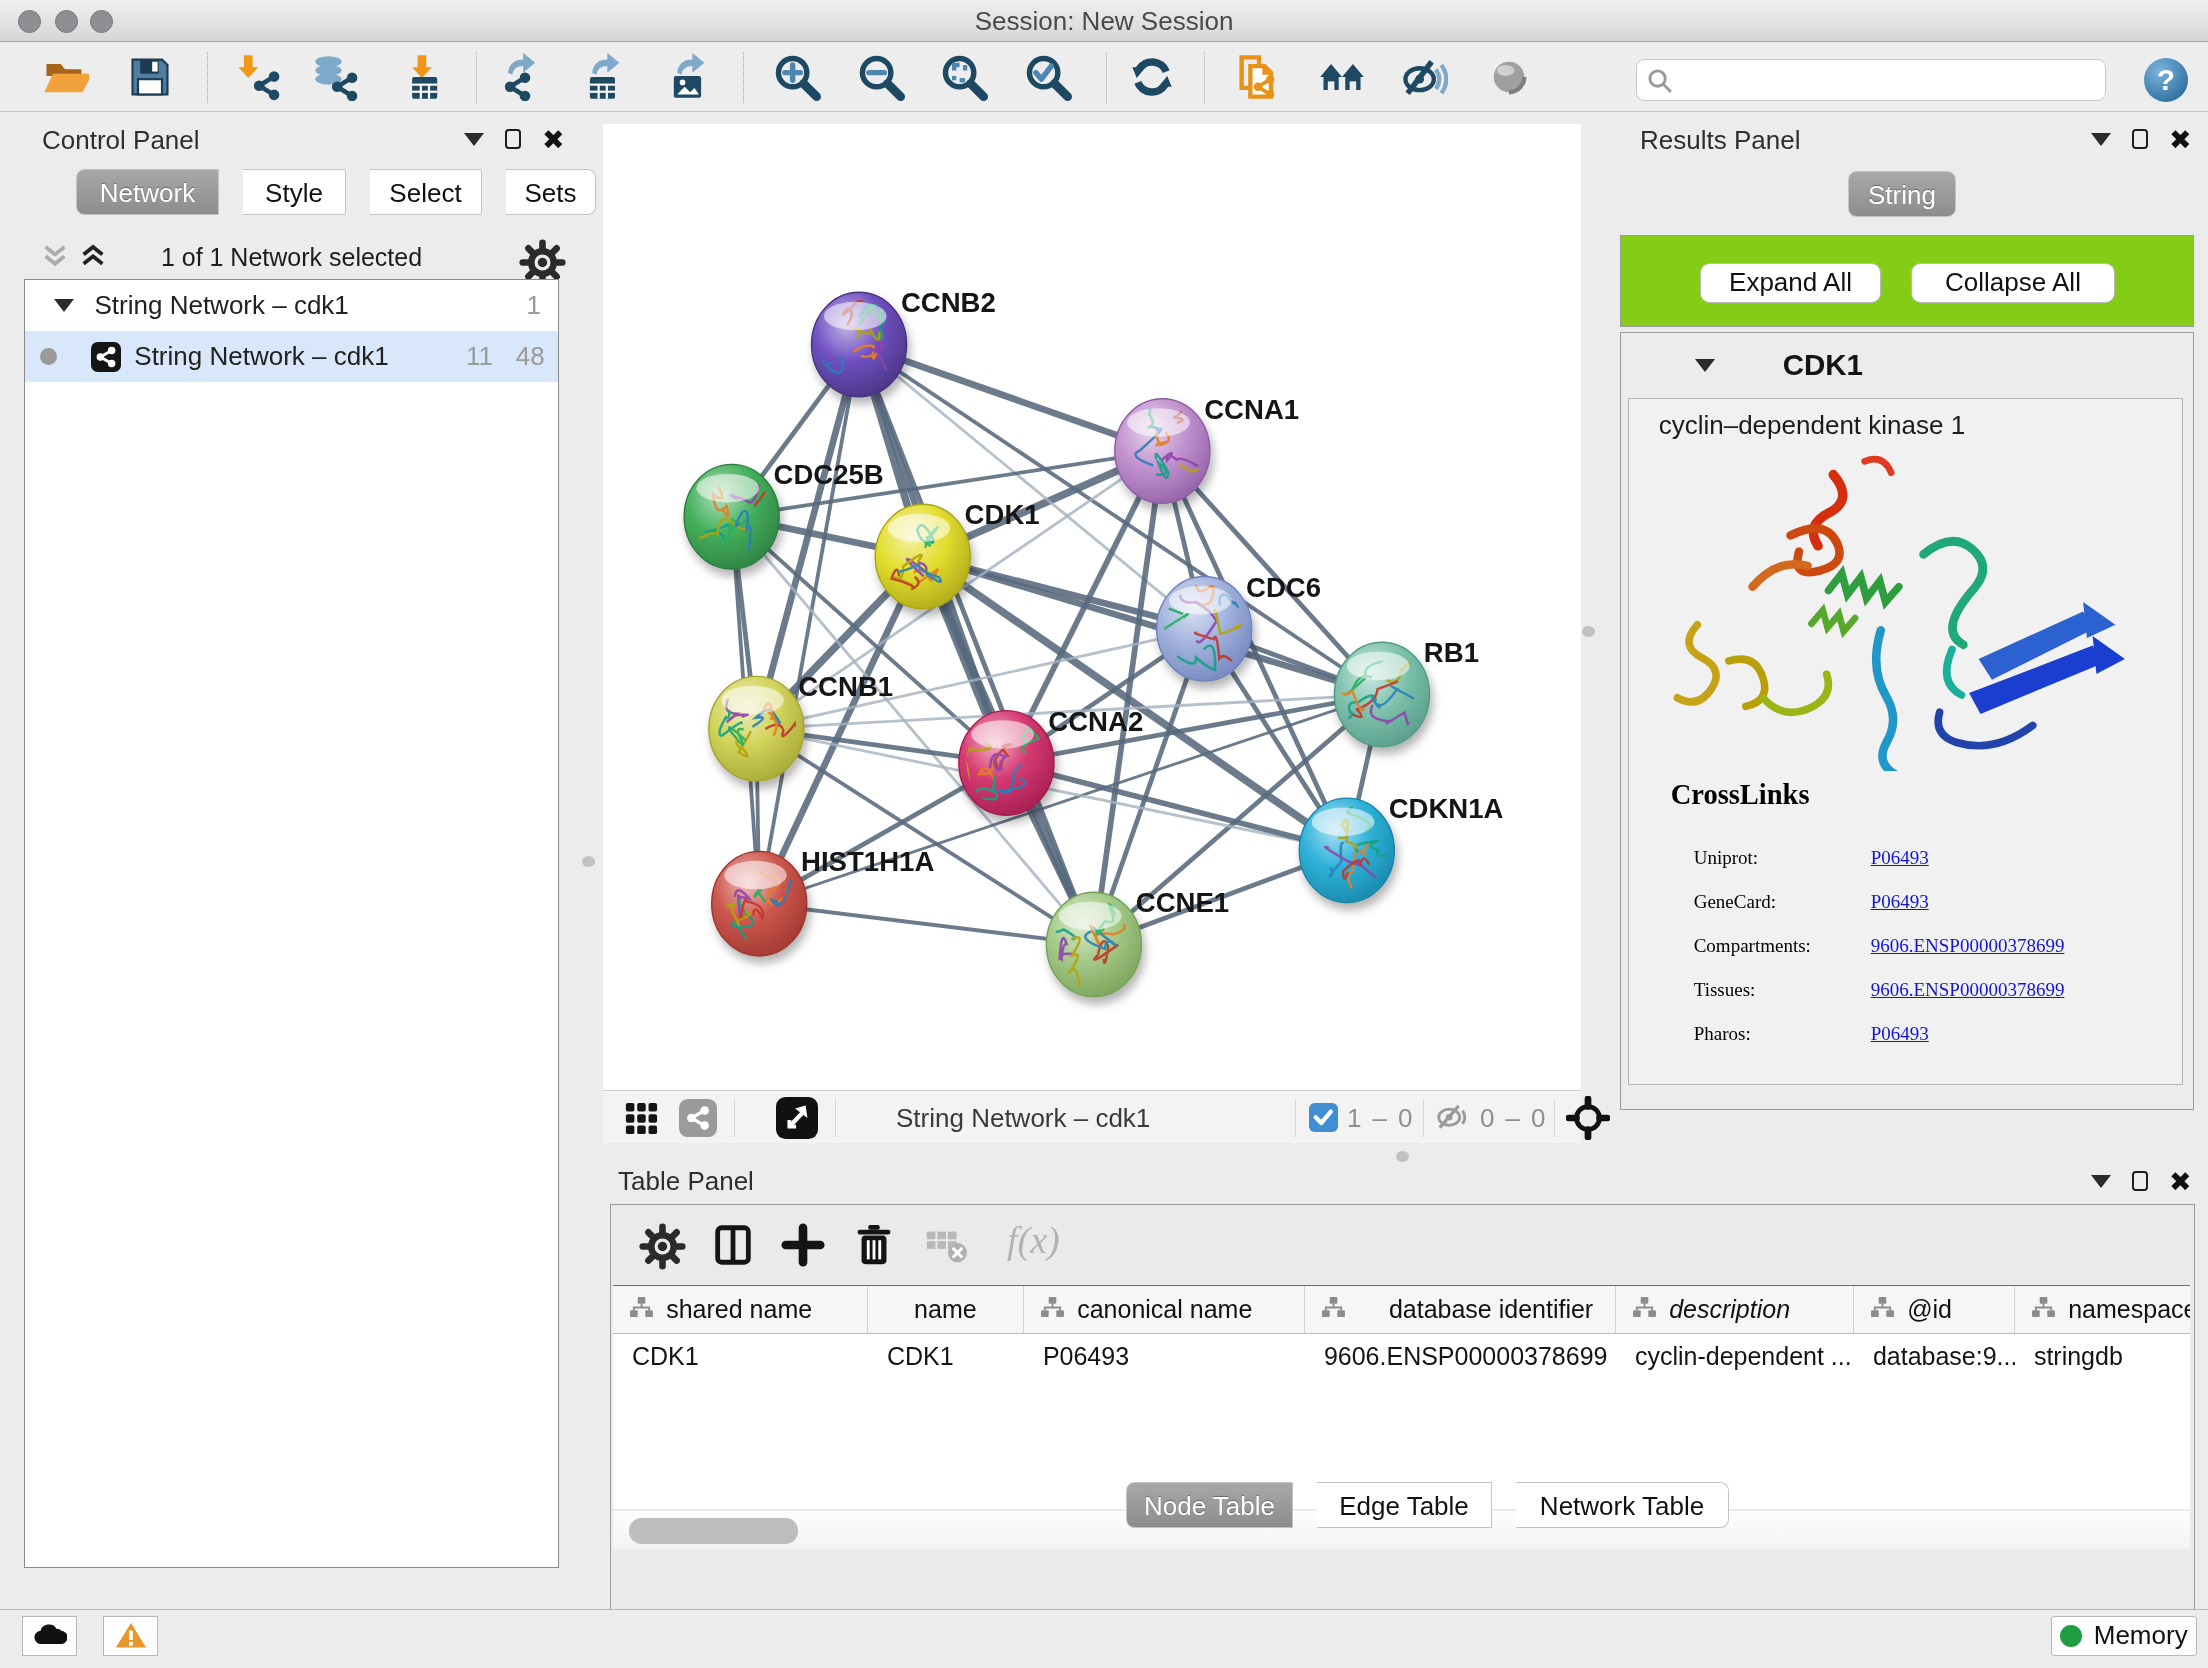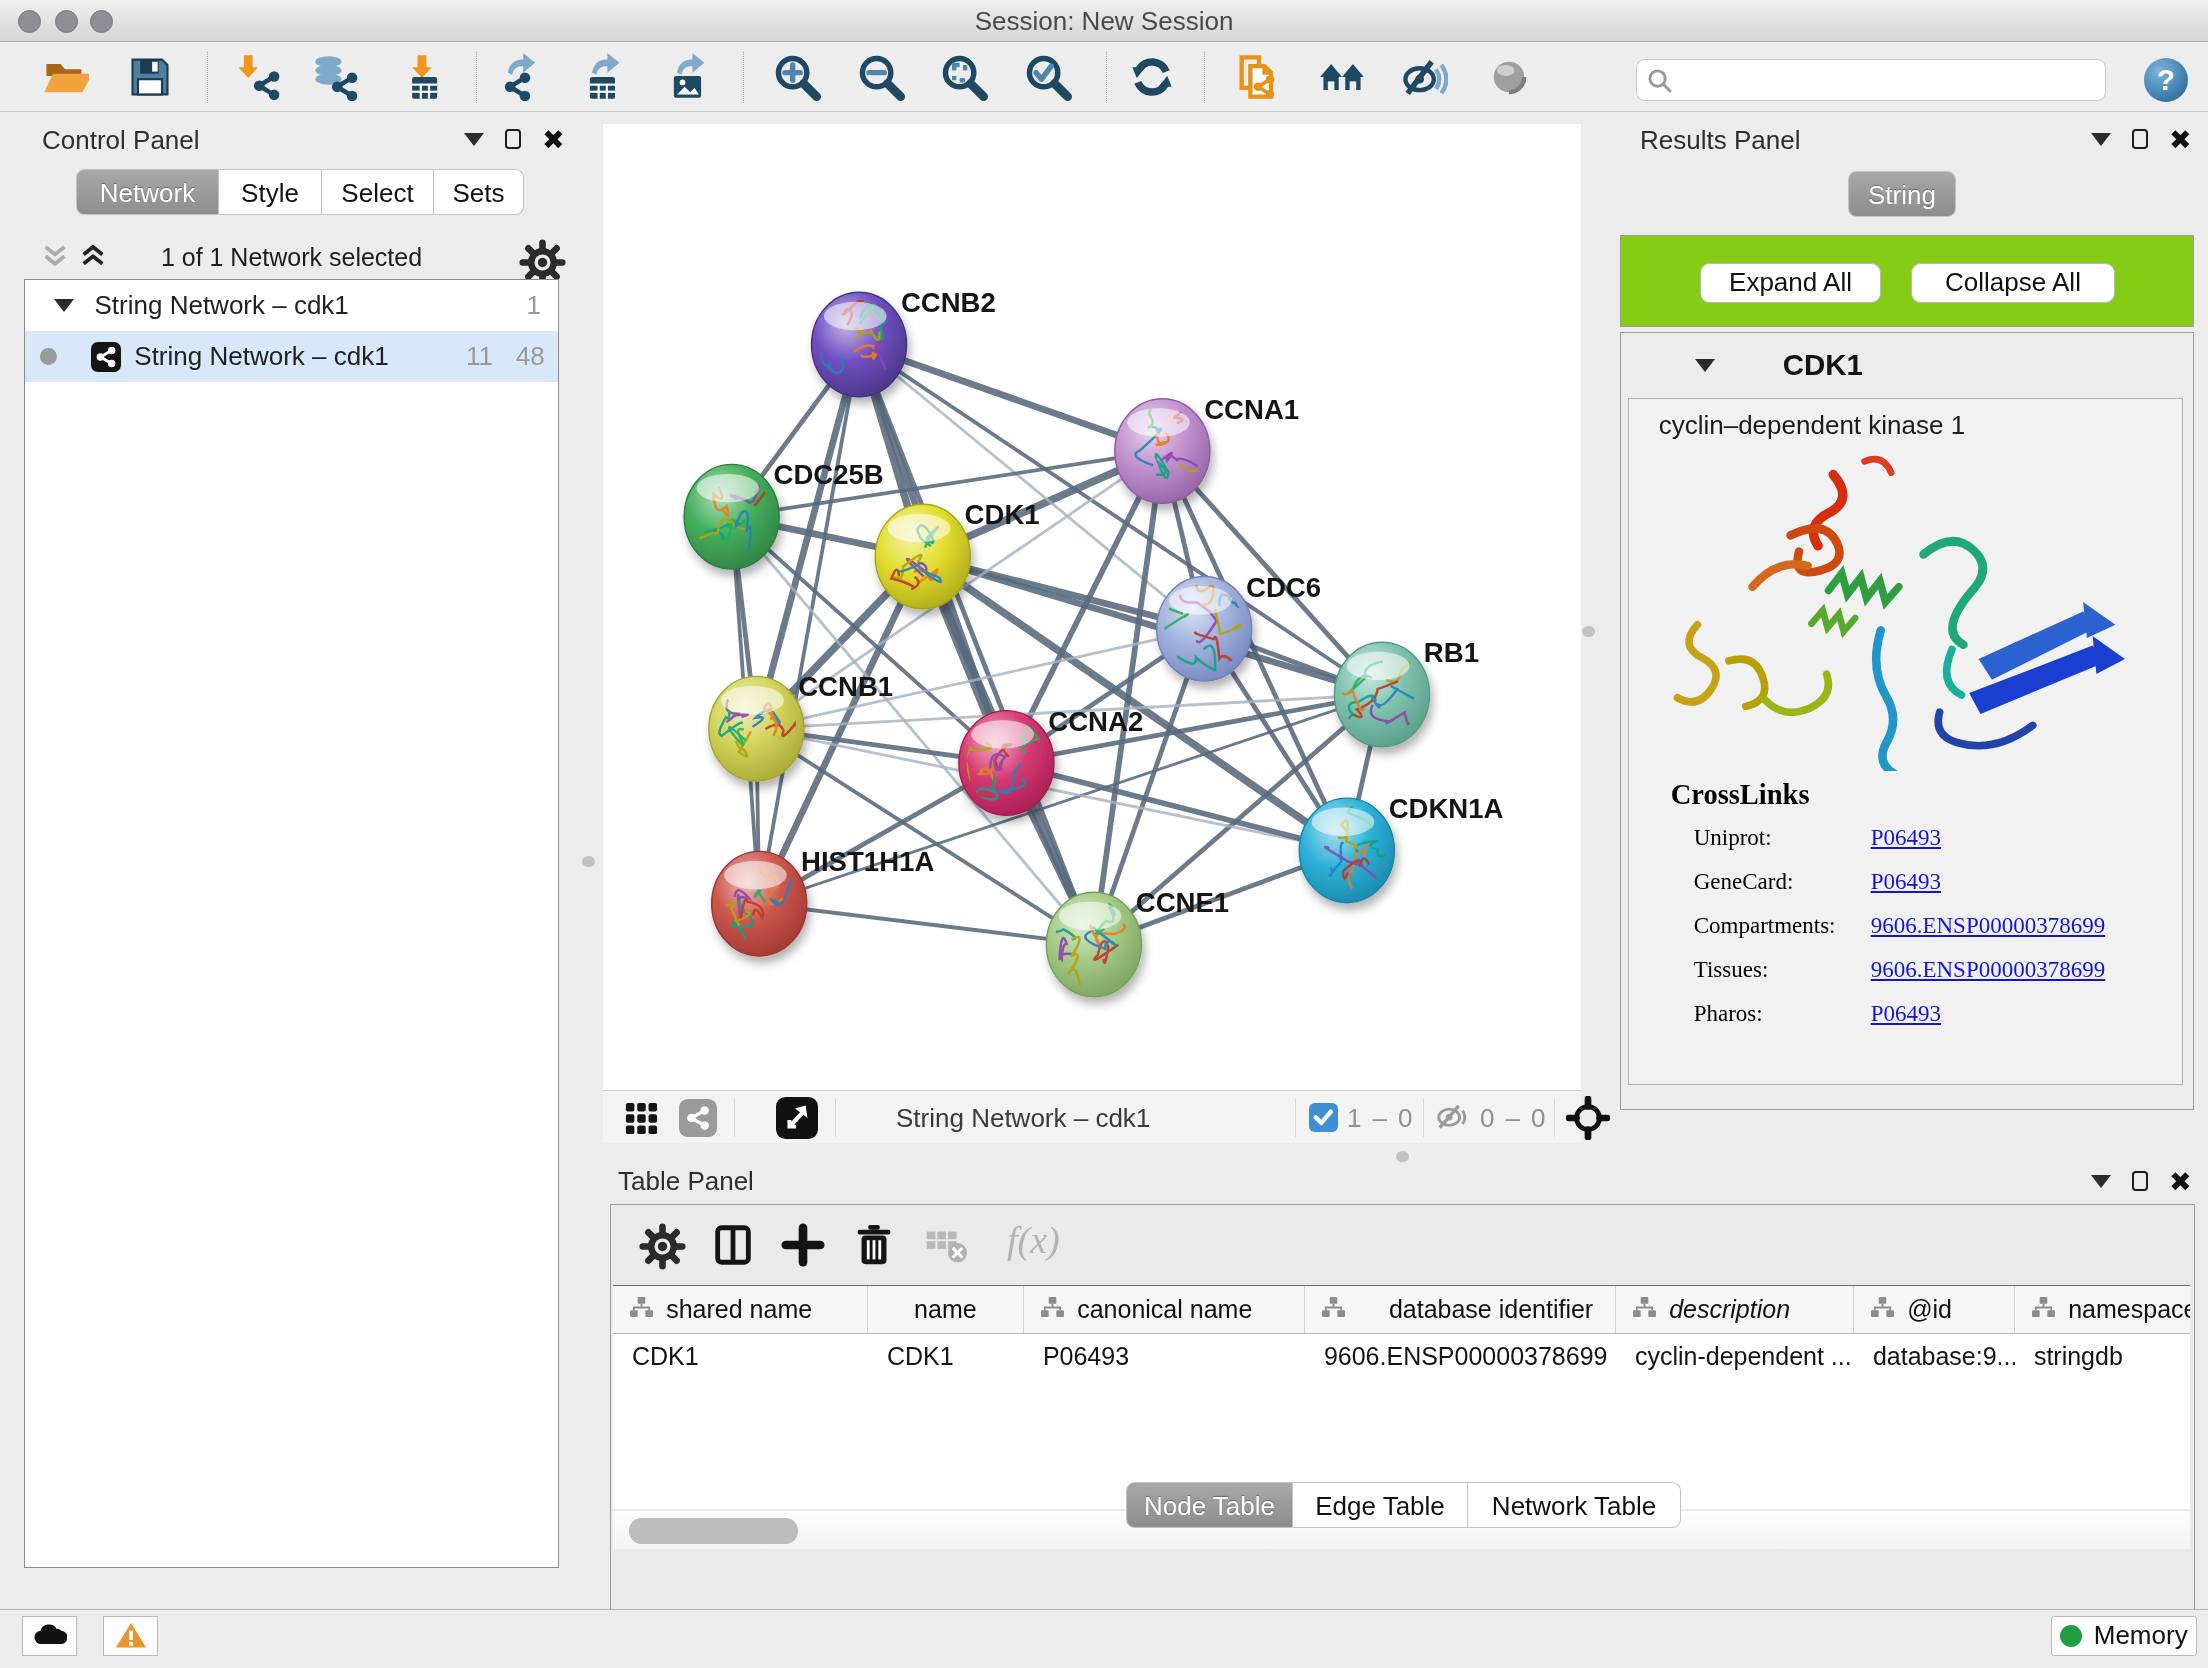--- a/index.html
+++ b/index.html
@@ -34,21 +34,21 @@
     background:radial-gradient(circle at 35% 30%, #7cb5dc, #3877a8 70%, #2b638f);
     color:#fff; font-size:30px; font-weight:bold; text-align:center; line-height:44px; }
   
   .phead-title { position:absolute; font-size:26px; color:#2e2e2e; }
   .phead-icons { position:absolute; display:flex; gap:21px; align-items:center; }
   .caret-down { width:0; height:0; border-left:10.5px solid transparent; border-right:10.5px solid transparent;
     border-top:13.3px solid #2b2b2b; }
   .float-box { width:16px; height:20px; border:2.9px solid #1d1d1d; border-radius:3.8px; background:transparent; }
   .close-x { font-size:27px; font-weight:bold; color:#111; line-height:19px; font-family:"DejaVu Sans",sans-serif; }
   
-  .tabrow { position:absolute; display:flex; }
+  .tabrow { position:absolute; display:flex;gap:24px; }
   .tab { height:46px; line-height:46px; text-align:center; font-size:26px;
     background:#fff; color:#111; border:1px solid #c3c3c3; border-left:none; }
   .tab:first-child { border-left:1px solid #c3c3c3; border-radius:8.6px 0 0 8.6px; }
   .tab:last-child { border-radius:0 8.6px 8.6px 0; }
   .tab.sel { background:linear-gradient(#a8a8a8,#8d8d8d); color:#fff;
     text-shadow:0 -1px 1px rgba(0,0,0,.35); }
   
   .ctl-status { position:absolute; font-size:25px; color:#1d1d1d; }
   .treebox { position:absolute; left:24px; top:279px; width:535px; height:1289px;
     background:#fff; border:1.9px solid #8a8a8a; }
@@ -74,21 +74,21 @@
     background:#ececec; border:1.9px solid #9a9a9a; }
   .gene-head { position:absolute; left:5.7px; top:15px; width:557px; display:flex; align-items:center; }
   .gene-name { font-size:29.5px; font-weight:bold; color:#141414; }
   .rcontent { position:absolute; left:6.7px; top:65px; width:555px; height:687px;
     background:#f1f1f1; border:1px solid #b3b3b3; }
   .gene-desc { position:absolute; left:30px; top:11.4px; font-size:26px; color:#1b1b1b; }
   .protein-img { position:absolute; left:9.5px; top:49px; }
   .xl-title { position:absolute; left:42px; top:380px; font-family:"Liberation Serif",serif;
     font-weight:bold; font-size:28.5px; color:#000; }
   .xl-rows { position:absolute; left:65px; top:426px; width:476px; }
-  .xl-row { display:flex; height:44px; align-items:flex-start; font-family:"Liberation Serif",serif; font-size:23px; }
+  .xl-row { display:flex; height:44px; align-items:flex-end; font-family:"Liberation Serif",serif; font-size:19px; }
   .xl-label { width:177px; color:#000; }
   .xl-link { color:#1414d6; text-decoration:underline; }
   
   .tblbox { position:absolute; left:610px; top:1204px; width:1585px; height:444px;
     background:#eaeaea; border:1.9px solid #9a9a9a; }
   .tbl-toolbar { position:absolute; left:0; top:0; width:100%; height:80px; }
   .tblicon { position:absolute; top:17px; width:49px; height:49px; }
   .fx { position:absolute; top:13.3px; font-family:"Liberation Serif",serif; font-style:italic;
     font-size:38px; color:#b3b3b3; }
   .tblwrap { position:absolute; left:1.9px; top:80px; width:1577px; height:224px; overflow:hidden; background:#fff; }

